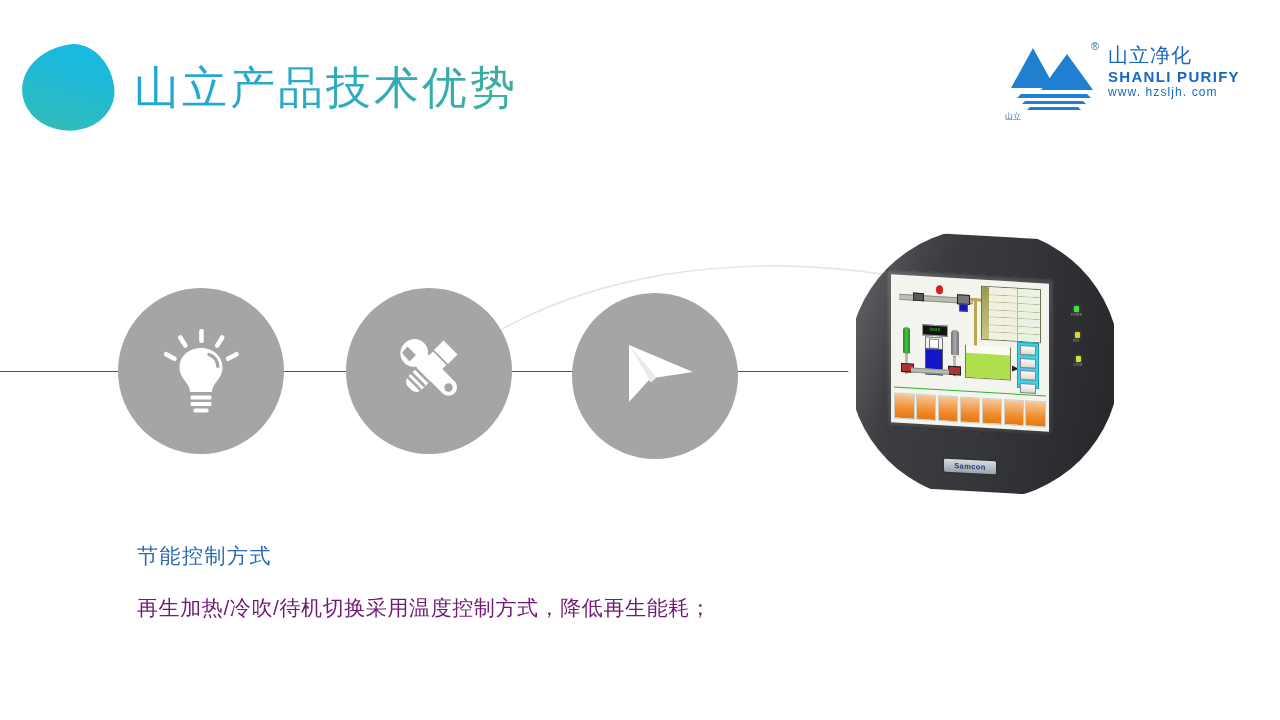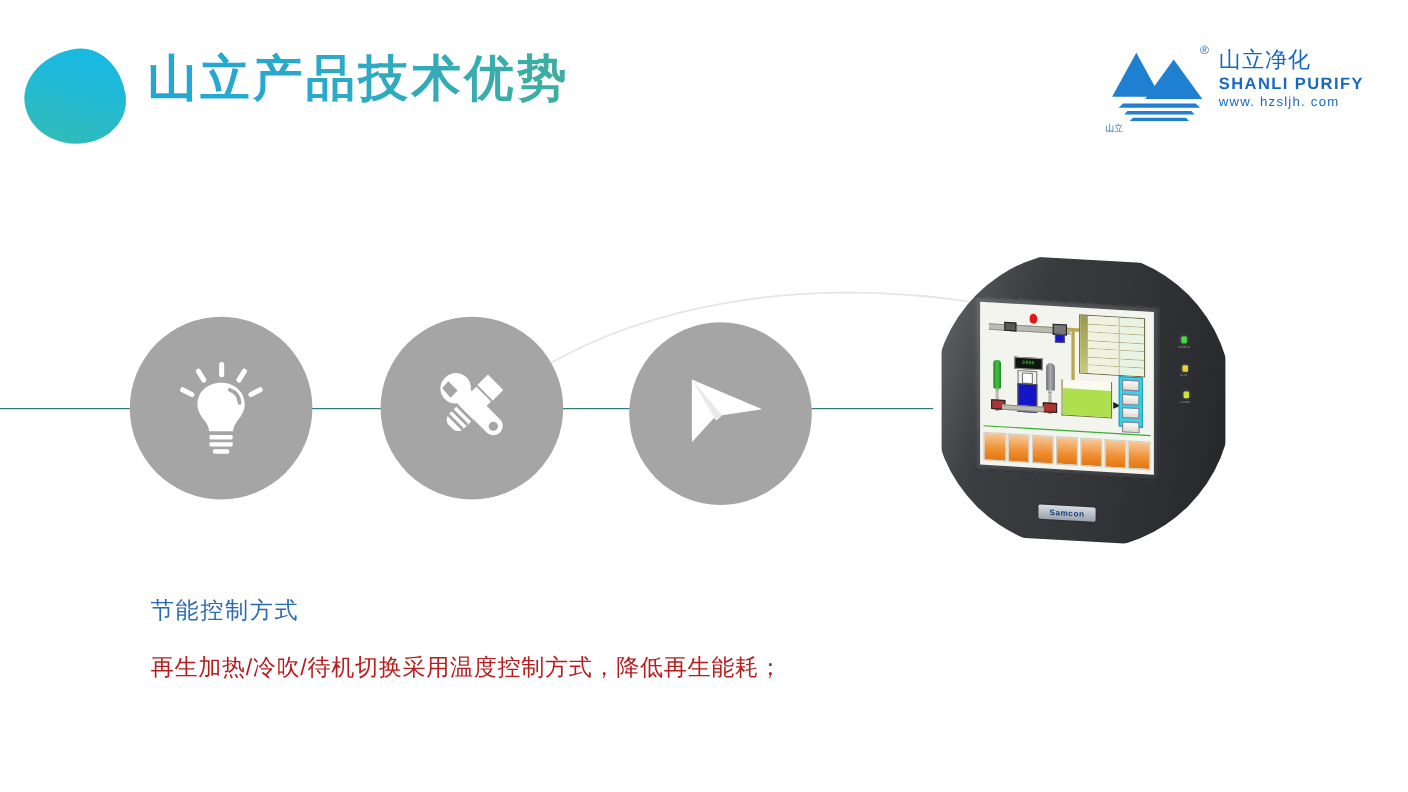--- a/index.html
+++ b/index.html
@@ -12,22 +12,22 @@
   .slide{position:relative;width:1280px;height:720px;background:#fff;overflow:hidden;}
 
   
   .blob{
     position:absolute;left:22px;top:45px;width:92px;height:86px;
     background:linear-gradient(205deg,#15b9e6 0%,#1fb9d8 38%,#35bdb2 100%);
     border-radius:58% 42% 46% 54% / 50% 56% 44% 50%;
     transform:rotate(-8deg);
   }
   .deck-title{
-    position:absolute;left:134px;top:40px;
-    font-size:45px;line-height:62px;letter-spacing:3px;font-weight:700;
+    position:absolute;left:134px;top:57px;
+    font-size:45px;line-height:62px;letter-spacing:3px;font-weight:400;
     background:linear-gradient(90deg,#21a7d6 0%,#2aaac9 45%,#3eae9d 100%);
     -webkit-background-clip:text;background-clip:text;color:transparent;
     white-space:nowrap;
   }
 
   
   .logo{position:absolute;right:60px;top:38px;width:215px;height:82px;}
   .logo-mark{position:absolute;left:0;top:2px;width:96px;height:72px;}
   .logo-sub{position:absolute;left:0;bottom:-2px;font-size:8px;color:#1769c0;letter-spacing:0px;}
   .logo-reg{position:absolute;left:86px;top:2px;font-size:11px;color:#1769c0;}
@@ -108,21 +108,21 @@
   }
   .nameplate span{font-size:7.5px;color:#1b3f7a;font-weight:700;letter-spacing:.4px;}
   .led{position:absolute;width:5px;height:6px;border-radius:1px;box-shadow:0 0 3px rgba(255,255,255,.35);}
   .led-lab{position:absolute;font-size:2.6px;color:#9aa08f;letter-spacing:.2px;white-space:nowrap;}
 
   
   .sec-title{
     position:absolute;left:137px;top:538px;font-size:21px;color:#2a6ab0;
     letter-spacing:1.5px;line-height:36px;white-space:nowrap;
   }
-  .body-l1{position:absolute;left:137px;top:592px;font-size:21px;color:#b91c1c;letter-spacing:.6px;line-height:32px;white-space:nowrap;}
+  .body-l1{position:absolute;left:137px;top:592px;font-size:21px;color:#701a75;letter-spacing:.6px;line-height:32px;white-space:nowrap;}
   .body-l2{position:absolute;left:137px;top:630px;font-size:21px;color:#4b4b4b;letter-spacing:.6px;line-height:32px;white-space:nowrap;}
 </style>
 </head>
 <body>
 
 <div class="slide">
 
   <div class="blob"></div>
   <div class="deck-title">山立产品技术优势</div>
 

